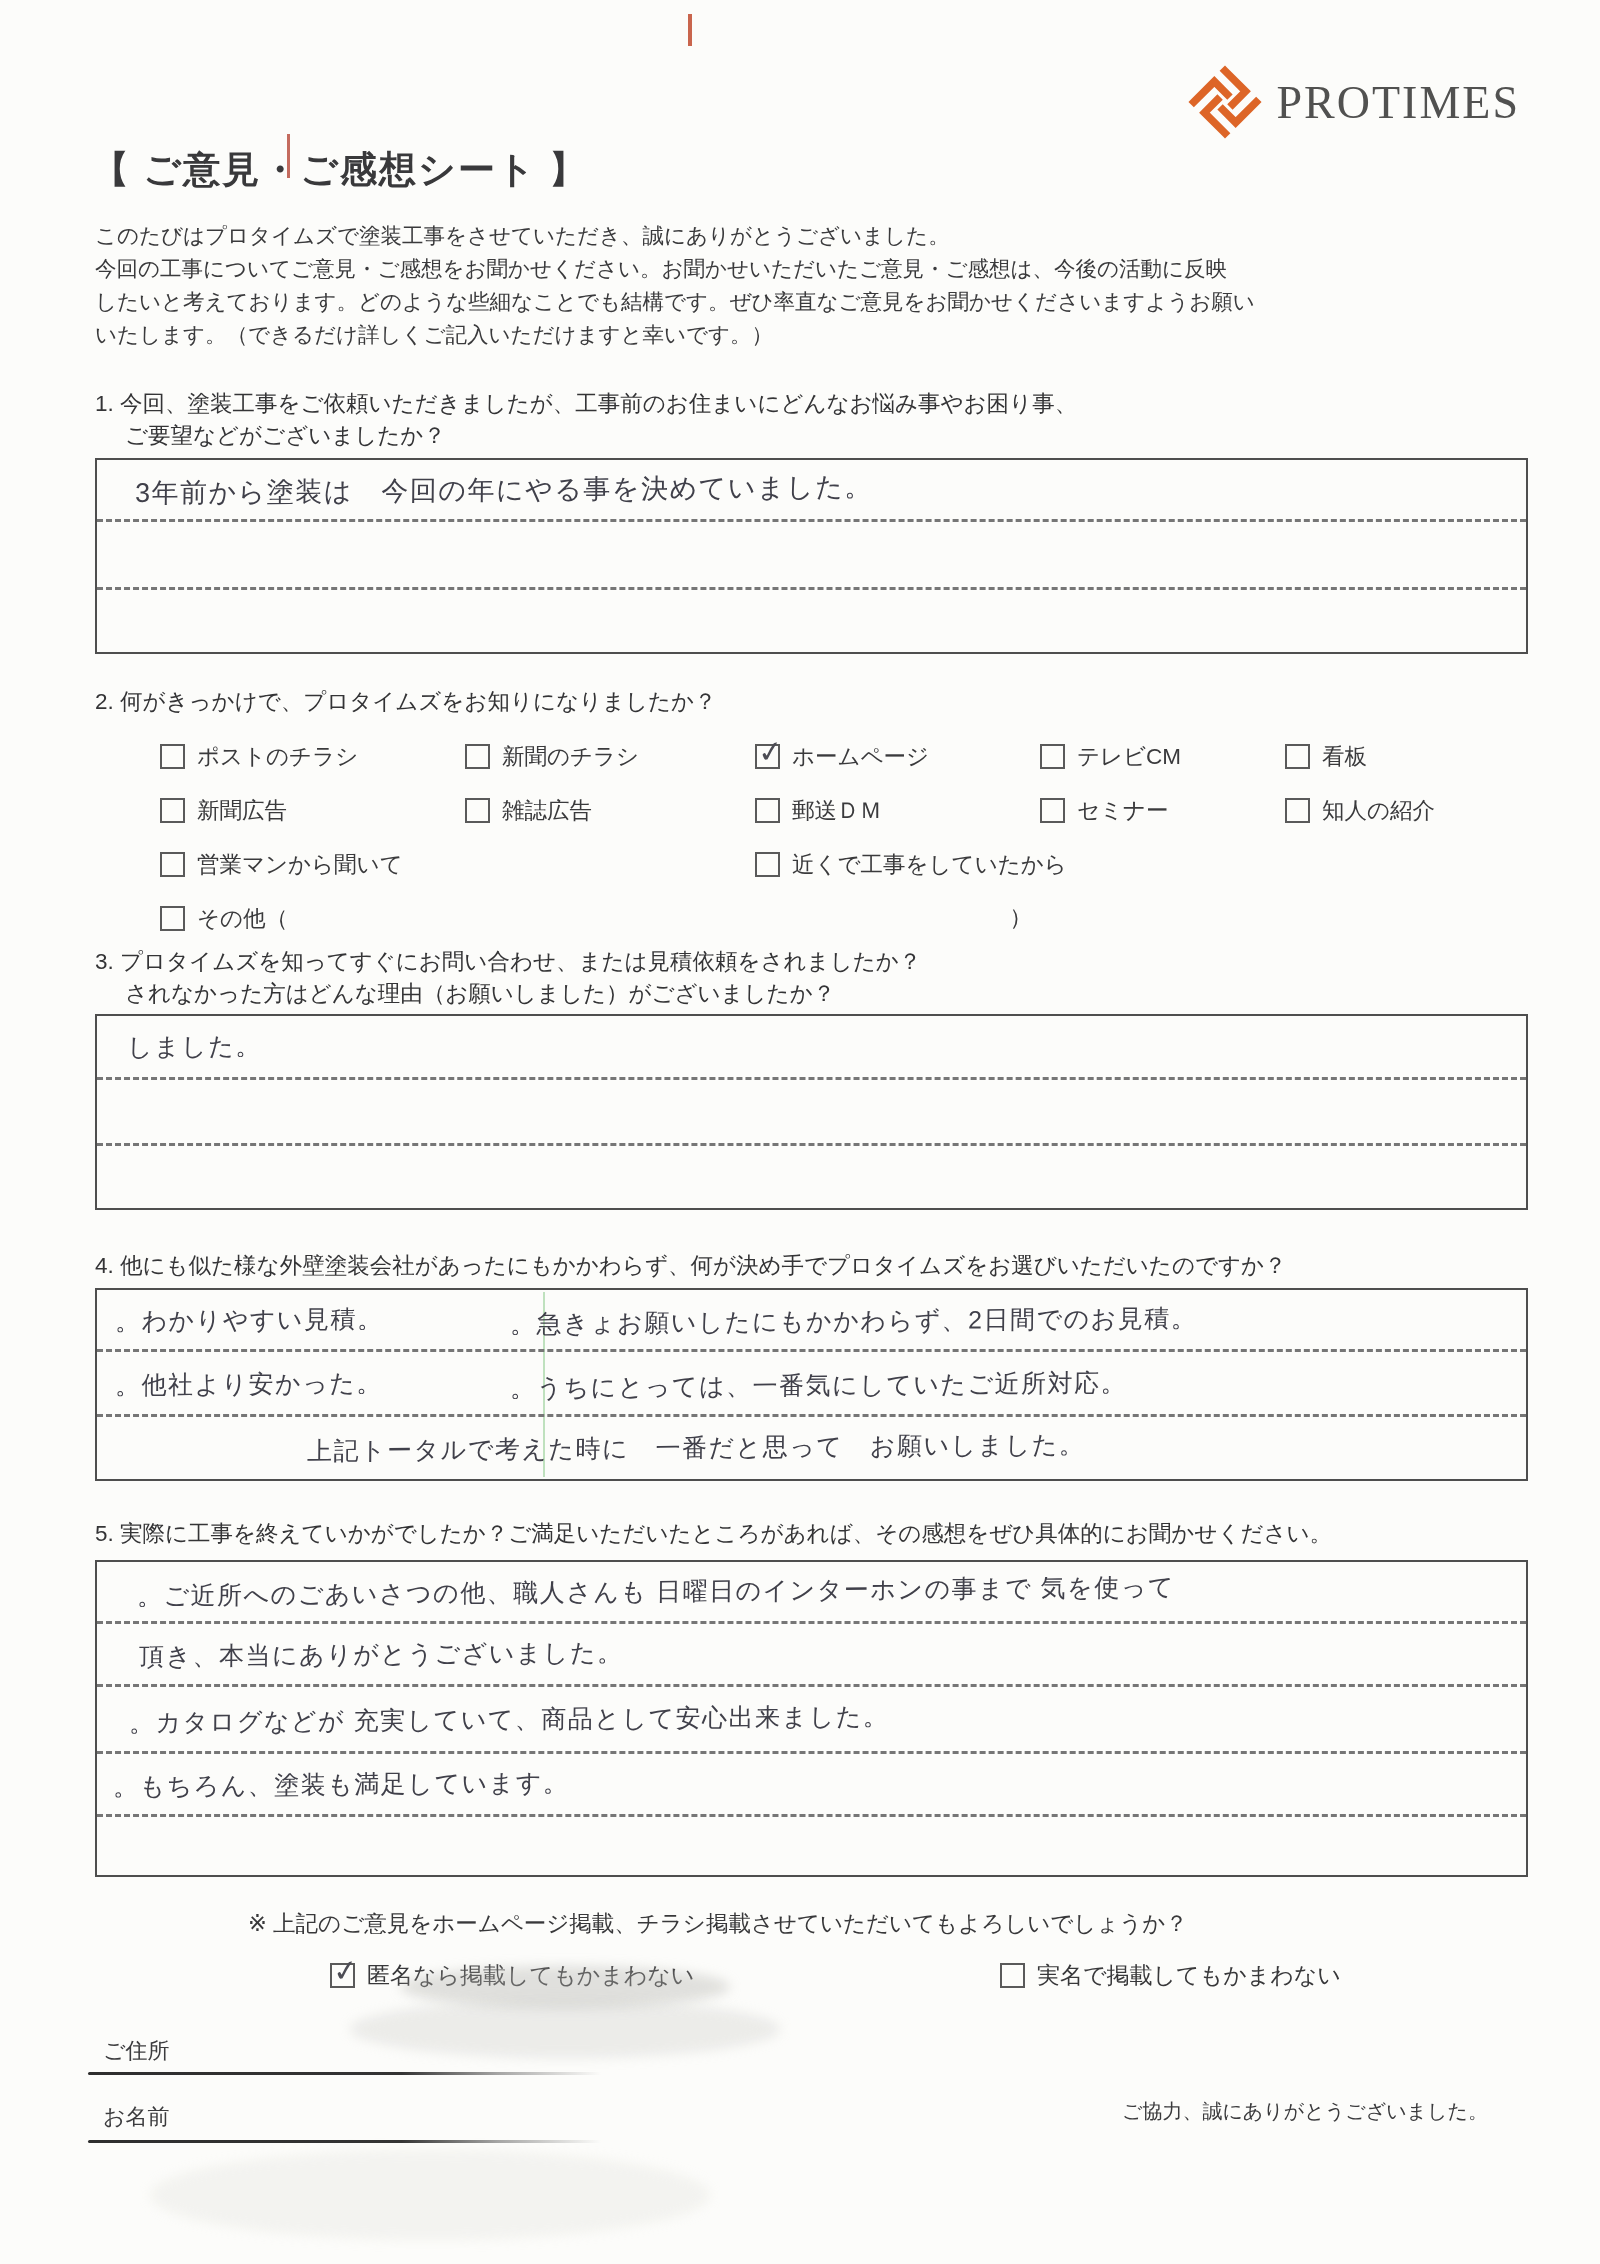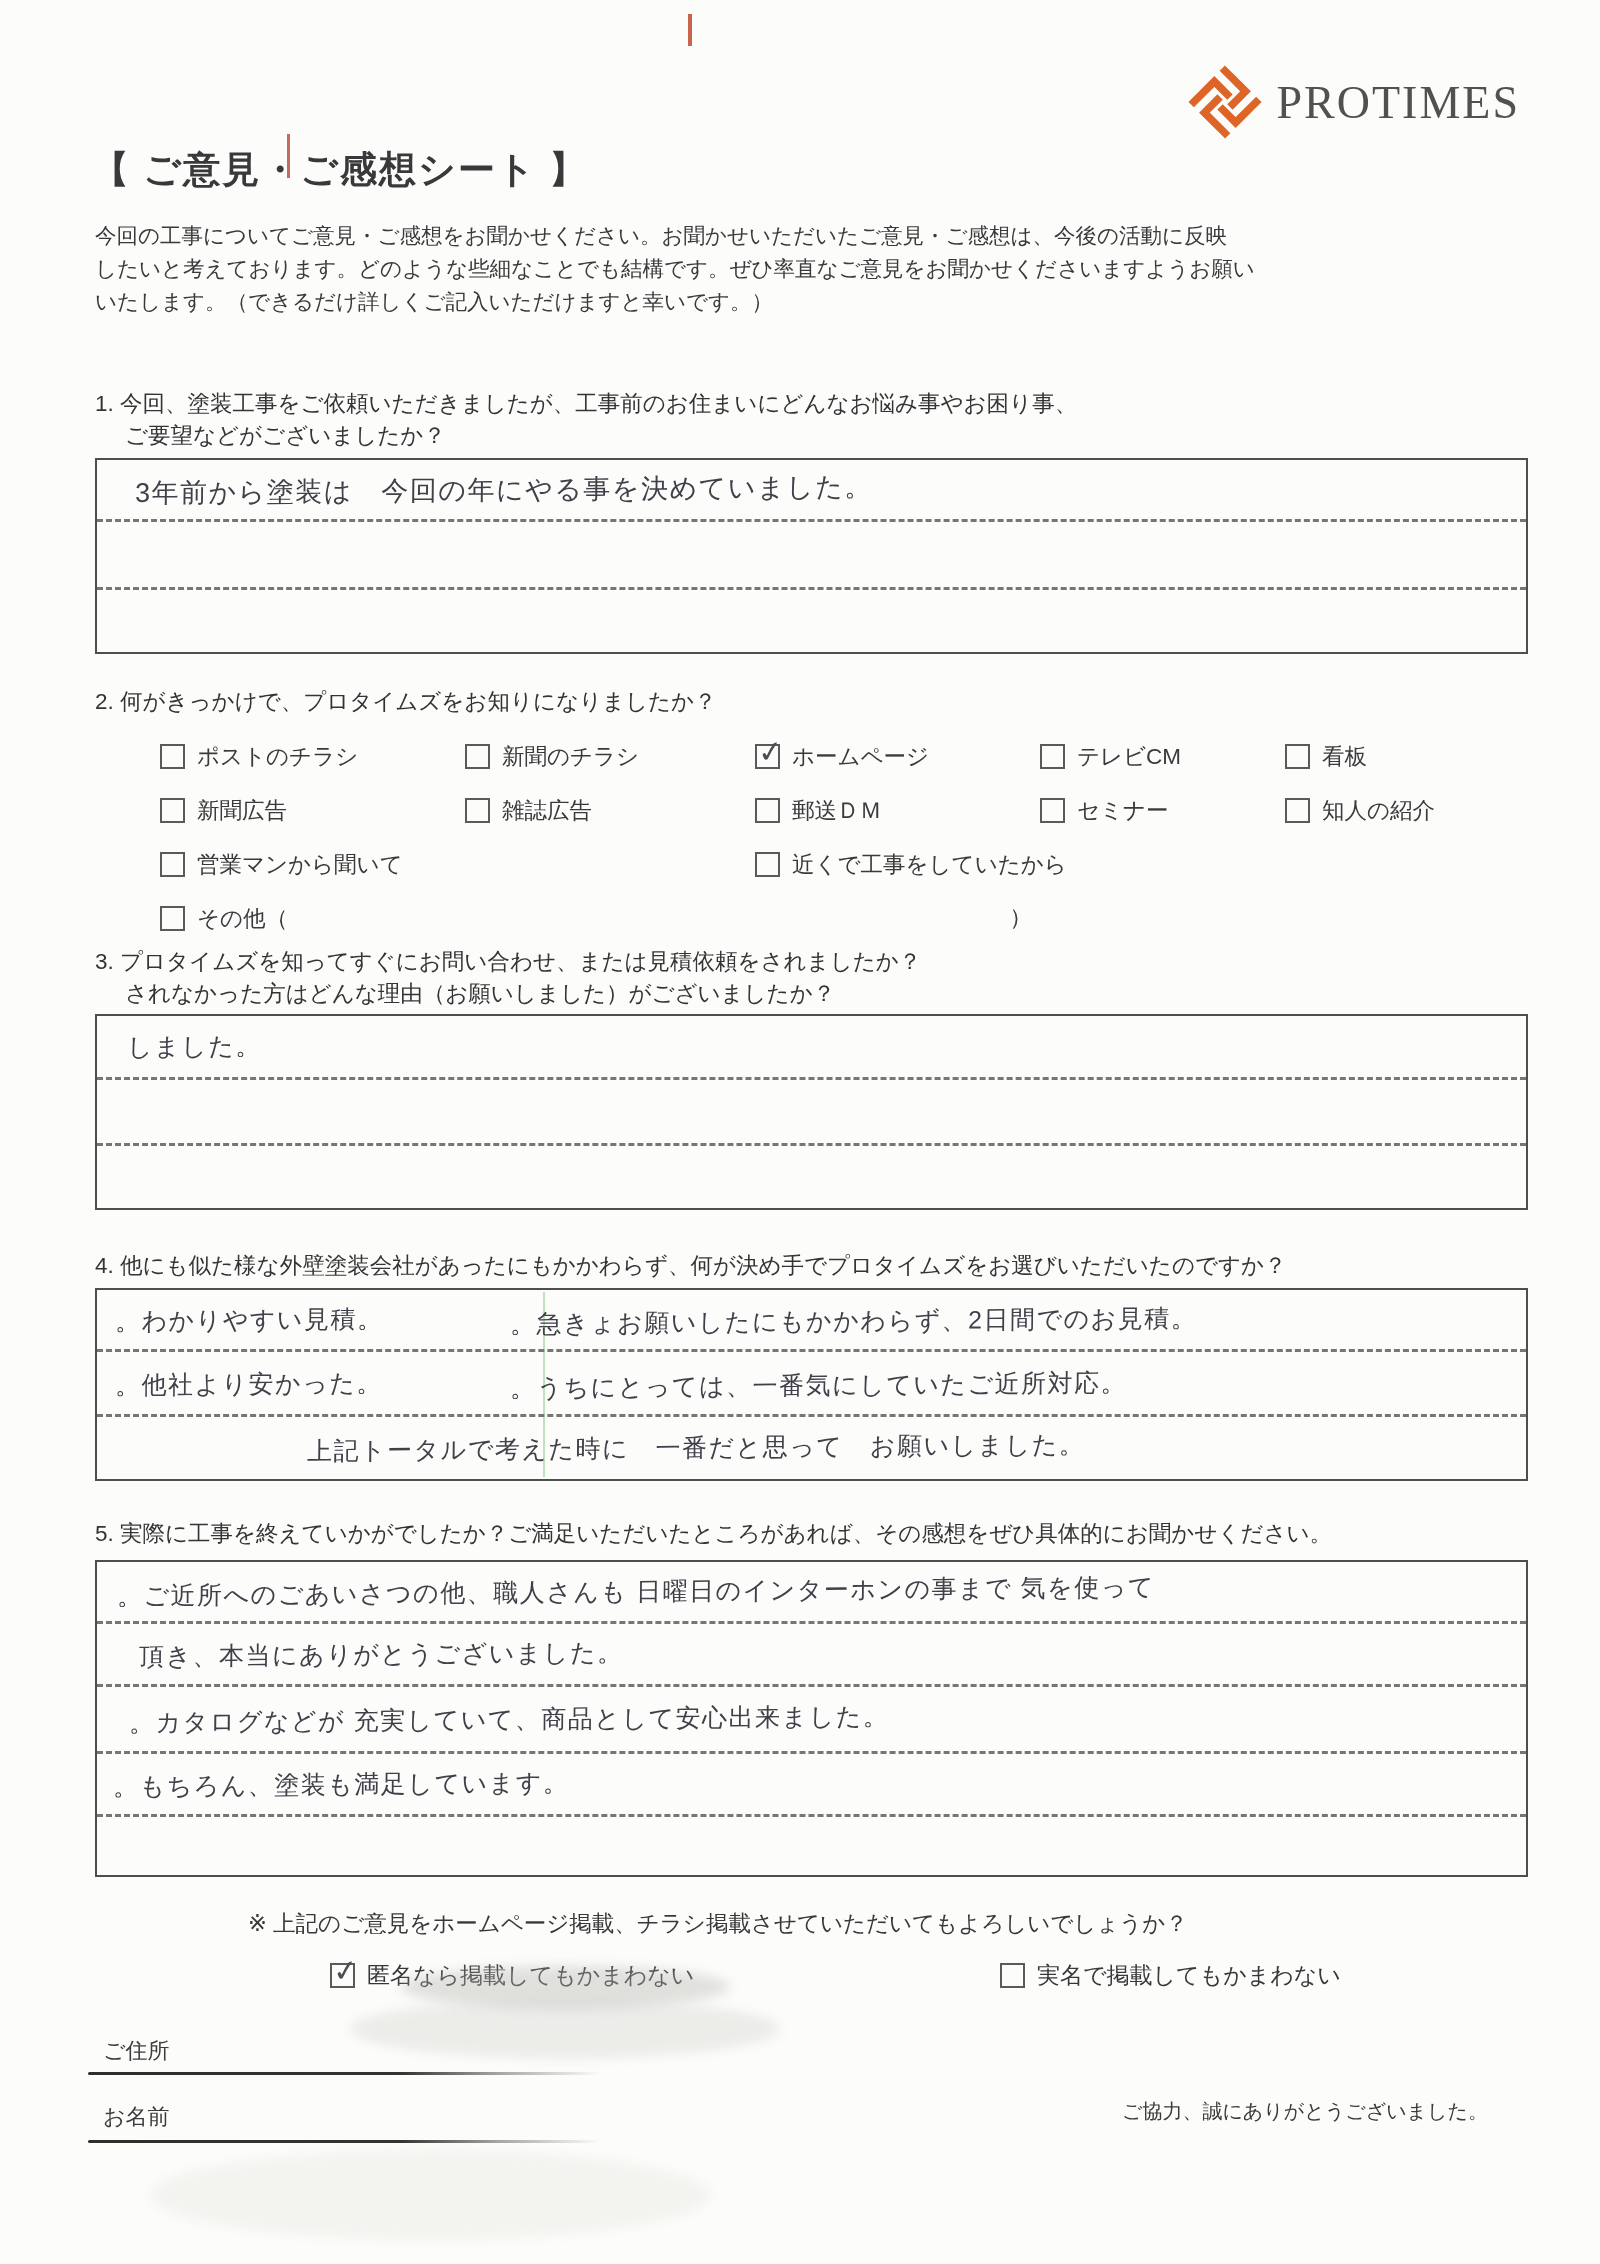--- a/index.html
+++ b/index.html
@@ -96,20 +96,21 @@
         <path d="M50 9 L77 36 L60 53"></path>
         <path d="M91 50 L64 77 L47 60"></path>
         <path d="M50 91 L23 64 L40 47"></path>
         <path d="M9 50 L36 23 L53 40"></path>
       </g>
     </svg>
     <span class="logo-text">PROTIMES</span>
   </div>
 
   <div class="intro">
+    <div>このたびはプロタイムズで塗装工事をさせていただき、誠にありがとうございました。</div>
     <div>今回の工事についてご意見・ご感想をお聞かせください。お聞かせいただいたご意見・ご感想は、今後の活動に反映</div>
     <div>したいと考えております。どのような些細なことでも結構です。ぜひ率直なご意見をお聞かせくださいますようお願い</div>
     <div>いたします。（できるだけ詳しくご記入いただけますと幸いです。）</div>
   </div>
 
   <div class="q" style="top:388px;">
     <div>1. 今回、塗装工事をご依頼いただきましたが、工事前のお住まいにどんなお悩み事やお困り事、</div>
     <div class="ind">ご要望などがございましたか？</div>
   </div>
   <div class="abox" style="top:458px;height:196px;">
@@ -231,21 +232,21 @@
     </div>
     <div class="arow nodash" style="height:62px;">
       <span class="hand sm" style="padding-left:210px;">上記トータルで考えた時に　一番だと思って　お願いしました。</span>
     </div>
   </div>
 
   <div class="q" style="top:1518px;">
     <div>5. 実際に工事を終えていかがでしたか？ご満足いただいたところがあれば、その感想をぜひ具体的にお聞かせください。</div>
   </div>
   <div class="abox" style="top:1560px;height:317px;">
-    <div class="arow" style="height:62px;">
+    <div class="arow" style="height:62px;padding-left:20px;">
       <span class="hand sm" style="padding-left:20px;">。ご近所へのごあいさつの他、職人さんも 日曜日のインターホンの事まで 気を使って</span>
     </div>
     <div class="arow" style="height:63px;">
       <span class="hand sm" style="padding-left:42px;">頂き、本当にありがとうございました。</span>
     </div>
     <div class="arow" style="height:67px;">
       <span class="hand sm" style="padding-left:32px;">。カタログなどが 充実していて、商品として安心出来ました。</span>
     </div>
     <div class="arow" style="height:63px;">
       <span class="hand sm" style="padding-left:16px;">。もちろん、塗装も満足しています。</span>

